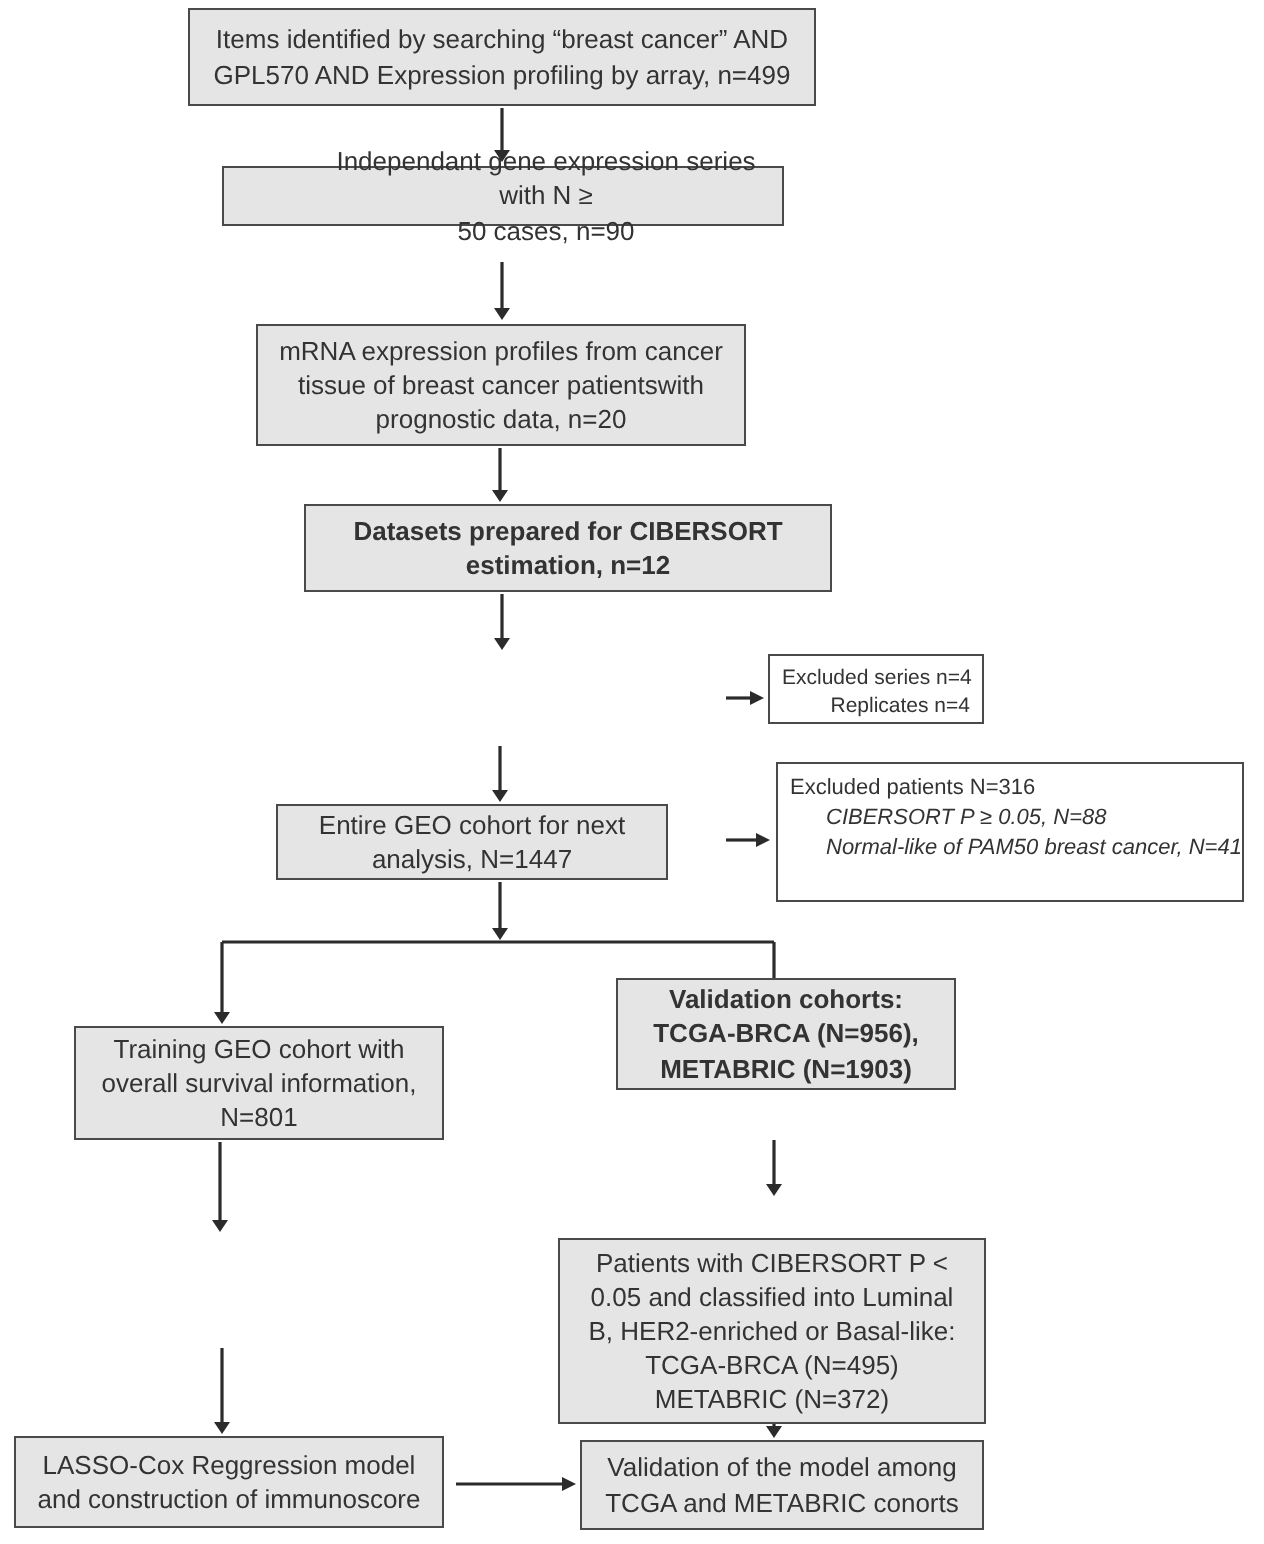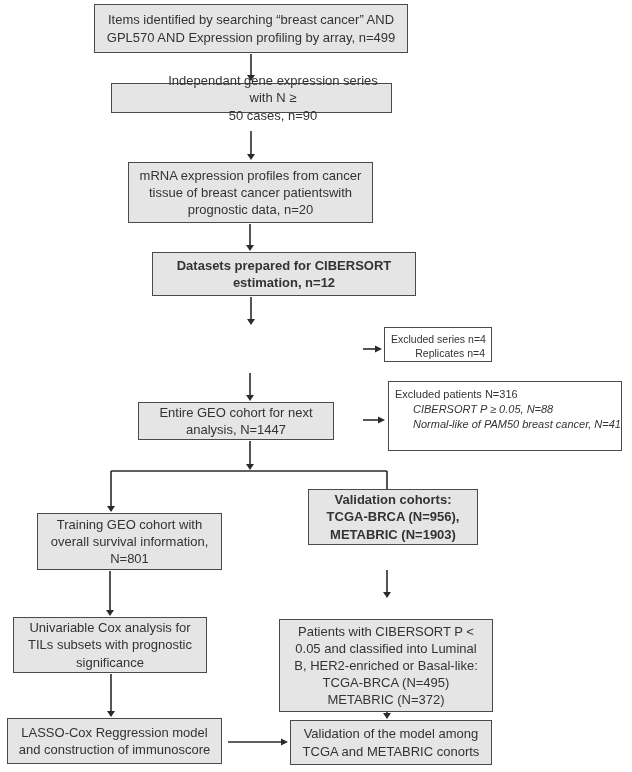--- a/index.html
+++ b/index.html
@@ -135,23 +135,20 @@
   <div class="side-box sb-med sb2">
     <div class="sb-line">Excluded patients N=316</div>
     <div class="sb-line indent">CIBERSORT P ≥ 0.05, N=88</div>
     <div class="sb-line indent">Normal-like of PAM50 breast cancer, N=41</div>
   </div>
 
   <div class="box l1">Training GEO cohort with
 overall survival information,
 N=801</div>
 
-  <div class="box l2">Univariable Cox analysis for
-TILs subsets with prognostic
-significance</div>
 
   <div class="box l3">LASSO-Cox Reggression model
 and construction of immunoscore</div>
 
   <div class="box v1">Validation cohorts:
 TCGA-BRCA (N=956),
 METABRIC (N=1903)</div>
 
   <div class="box v2">Patients with CIBERSORT P &lt;
 0.05 and classified into Luminal

